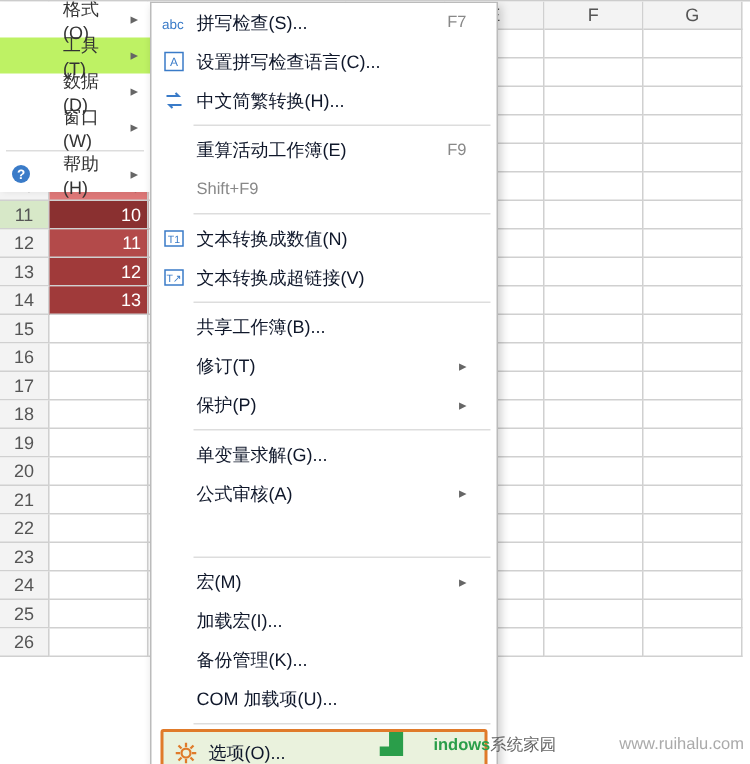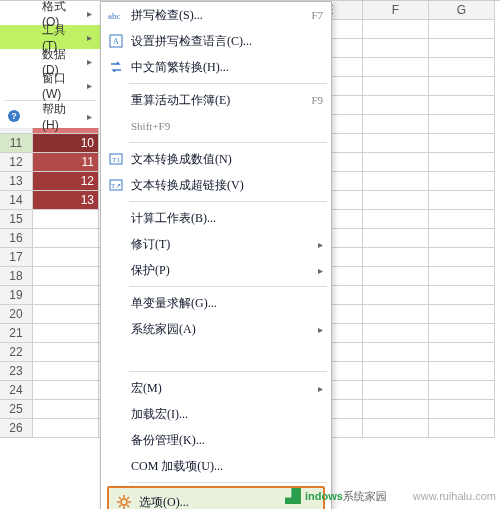--- a/index.html
+++ b/index.html
@@ -26,29 +26,29 @@
   
   .menubar{position:absolute;left:0;top:0;width:100px;background:#fff;border-right:1px solid #bbb;box-shadow:2px 0 4px rgba(0,0,0,0.08);}
   .menubar .mitem{display:flex;align-items:center;height:24px;padding:0 8px 0 6px;justify-content:space-between;gap:16px;}
   .menubar .mitem.sel{background:#bef264;}
   .menubar .micon{width:16px;height:16px;margin-right:4px;display:flex;align-items:center;justify-content:center;}
   .menubar .arrow{color:#666;font-size:10px;}
   .menubar .sep{height:1px;background:#ddd;margin:3px 4px;}
   .menubar .lbl{flex:1;}
   
   .submenu{position:absolute;left:100px;top:0;width:230px;background:#fff;border:1px solid #bbb;box-shadow:2px 2px 6px rgba(0,0,0,0.2);}
-  .submenu .sitem{display:flex;align-items:center;height:26px;padding:0 8px 0 6px;font-family:Liberation Serif, serif;}
+  .submenu .sitem{display:flex;align-items:center;height:26px;padding:0 20px 0 6px;}
   .submenu .sitem.highlight{margin:2px 6px;border:2px solid #e07b2a;background:#eaf2dd;height:28px;border-radius:2px;}
   .submenu .sicon{width:18px;height:18px;margin-right:6px;display:flex;align-items:center;justify-content:center;color:#5a7ea8;flex:0 0 18px;}
   .submenu .slabel{flex:1;color:#0f172a;}
   .submenu .sshort{color:#888;font-size:11px;}
   .submenu .sarrow{color:#666;font-size:10px;margin-left:6px;}
   .submenu .ssep{height:1px;background:#ddd;margin:3px 4px 3px 28px;}
   
-  .wm{position:absolute;right:4px;bottom:6px;font-size:11px;color:#666;display:flex;align-items:center;gap:4px;}
+  .wm{position:absolute;right:4px;bottom:6px;font-size:11px;color:#666;display:flex;align-items:center;gap:20px;}
   .wm .logo{width:16px;height:16px;background:#2a9e4a;clip-path:polygon(0 0,100% 0,100% 100%,0 100%,0 60%,40% 60%,40% 0);}
   .wm b{color:#2a9e4a;}
   svg{display:block;}
 </style>
 </head>
 <body>
 <div class="app">
 
 <div class="grid">
   <div class="colheads">
@@ -371,40 +371,40 @@
           <svg width="14" height="14">
             <rect x="1" y="2" width="12" height="10" fill="none" stroke="#3a7bc8"></rect>
             <text x="7" y="10" text-anchor="middle" font-size="7" fill="#3a7bc8">T↗</text>
           </svg>
         </span>
         <span class="slabel">文本转换成超链接(V)</span>
       </div>
       <div class="ssep"></div>
       <div class="sitem">
         <span class="sicon"></span>
-        <span class="slabel">计算工作表(B)...</span>
+        <span class="slabel">共享工作簿(B)...</span>
       </div>
       <div class="sitem">
         <span class="sicon"></span>
         <span class="slabel">修订(T)</span>
         <span class="sarrow">▸</span>
       </div>
       <div class="sitem">
         <span class="sicon"></span>
         <span class="slabel">保护(P)</span>
         <span class="sarrow">▸</span>
       </div>
       <div class="ssep"></div>
       <div class="sitem">
         <span class="sicon"></span>
         <span class="slabel">单变量求解(G)...</span>
       </div>
       <div class="sitem">
         <span class="sicon"></span>
-        <span class="slabel">系统家园(A)</span>
+        <span class="slabel">公式审核(A)</span>
         <span class="sarrow">▸</span>
       </div>
       <div class="sitem">
         <span class="sicon"></span>
       </div>
       <div class="ssep"></div>
       <div class="sitem">
         <span class="sicon"></span>
         <span class="slabel">宏(M)</span>
         <span class="sarrow">▸</span>

